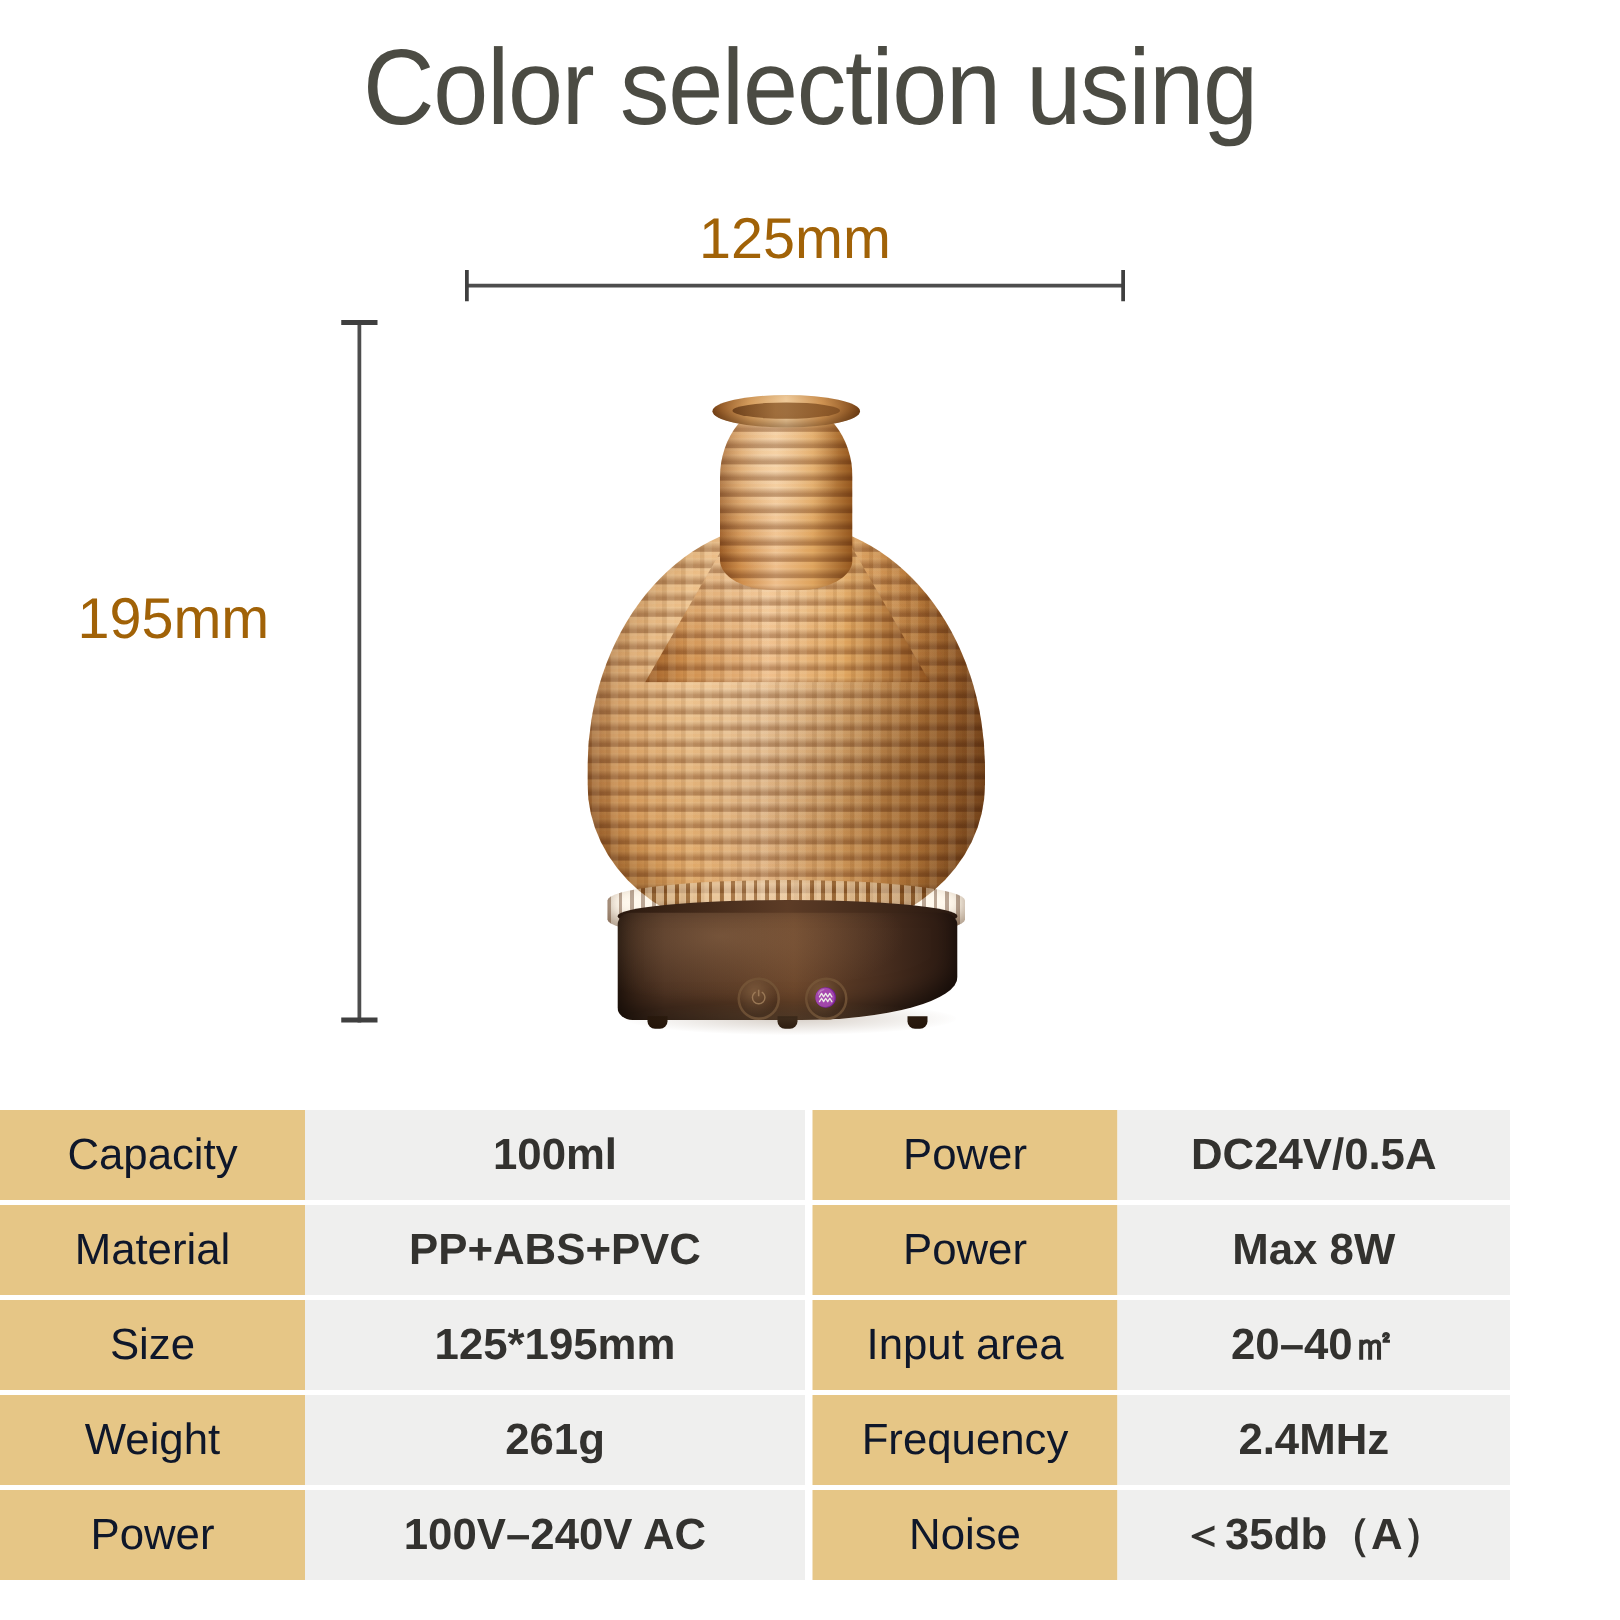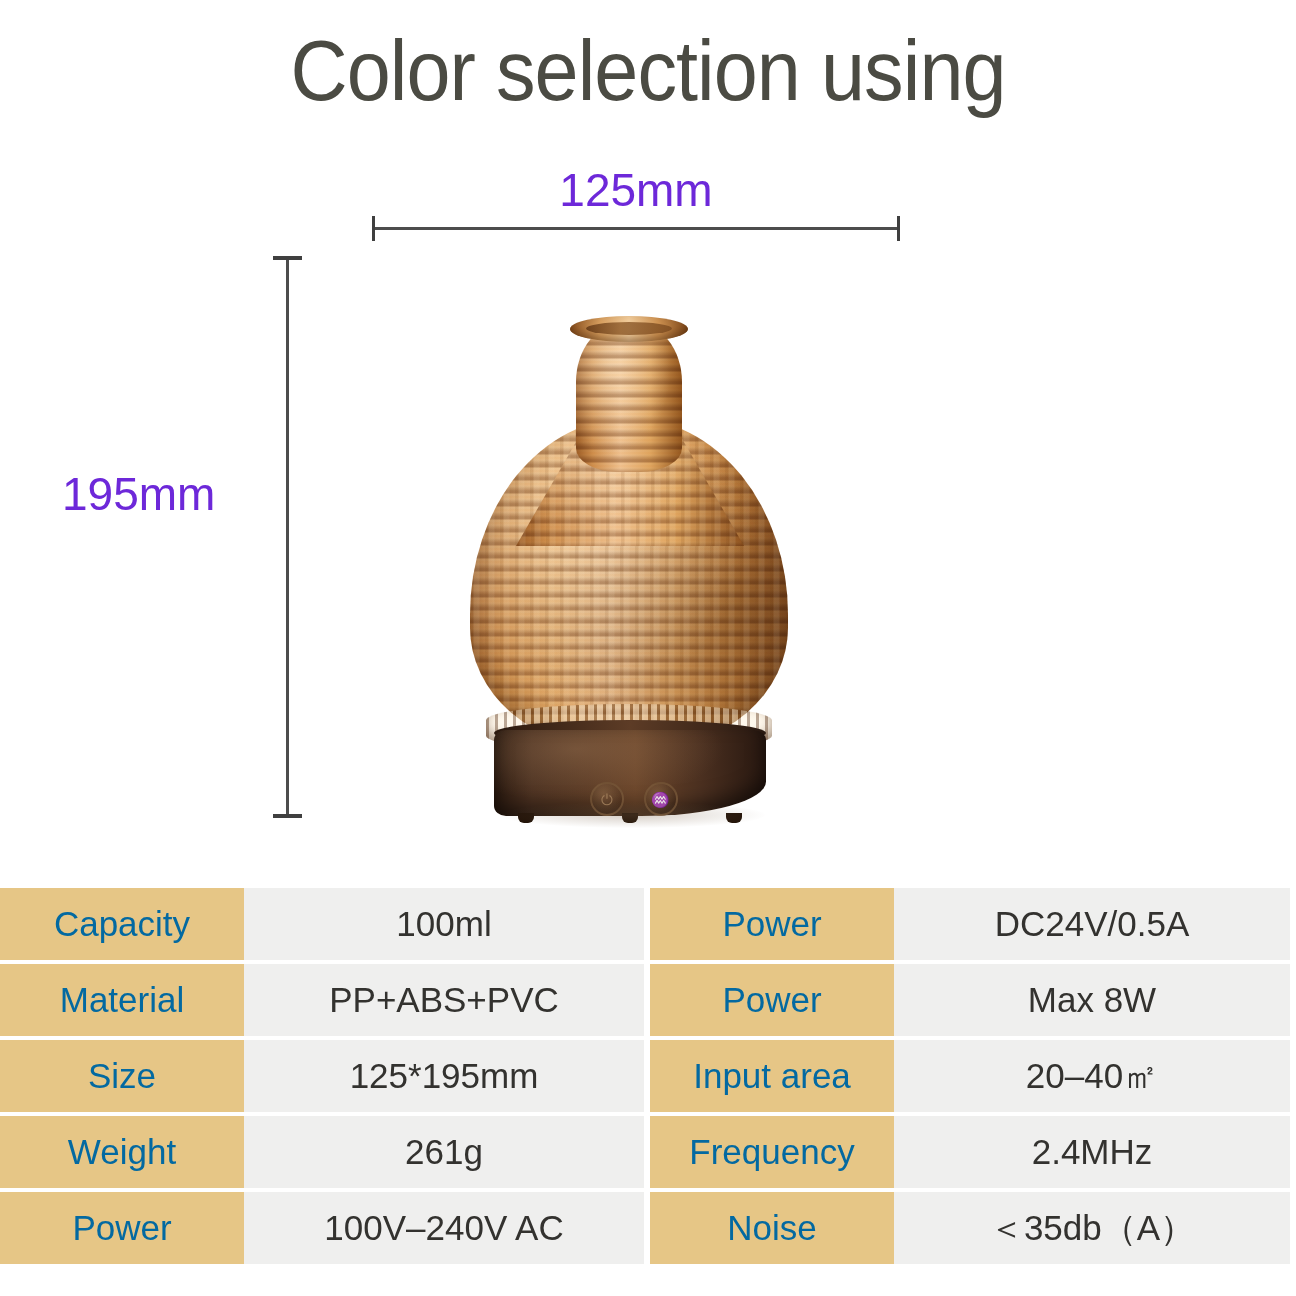--- a/index.html
+++ b/index.html
@@ -19,21 +19,21 @@
     color:#4b4b43;
     font-weight:400;
     letter-spacing:-1px;
     transform:scaleX(0.92);
     transform-origin:50% 50%;
     white-space:nowrap;
   }
 
   
   .dim-label{
-    position:absolute;color:#6d28d9;font-weight:400;
+    position:absolute;color:#a16207;font-weight:400;
     font-family:"Liberation Sans",sans-serif;
     white-space:nowrap;
   }
   .dim-h-label{left:372px;top:162px;width:528px;text-align:center;font-size:46px;line-height:56px;}
   .dim-v-label{left:62px;top:466px;font-size:46px;line-height:56px;}
 
   .dimline-h{
     position:absolute;left:372px;top:227px;width:528px;height:3px;
     background:#4d4d4d;
   }
@@ -182,29 +182,29 @@
   }
   .spec-row{
     display:flex;height:72px;margin-bottom:4px;
   }
   .cell{
     display:flex;align-items:center;justify-content:center;
     font-size:35px;line-height:40px;color:#2e2111;
     white-space:nowrap;
   }
   .cell.label{
-    background:#e6c686;color:#0369a1;
+    background:#e6c686;color:#0f172a;
   }
   .cell.value{
-    background:#efefee;color:#33322f;
+    background:#efefee;color:#33322f;font-weight:bold;
   }
   .c-l1{width:244px;}
   .c-v1{width:400px;margin-right:6px;}
   .c-l2{width:244px;}
-  .c-v2{width:396px;}
+  .c-v2{width:314px;}
 </style>
 </head>
 <body>
 
 <div id="page">
 
   <div class="title">Color selection using</div>
 
   <div class="dim-label dim-h-label">125mm</div>
   <div class="dimline-h">

